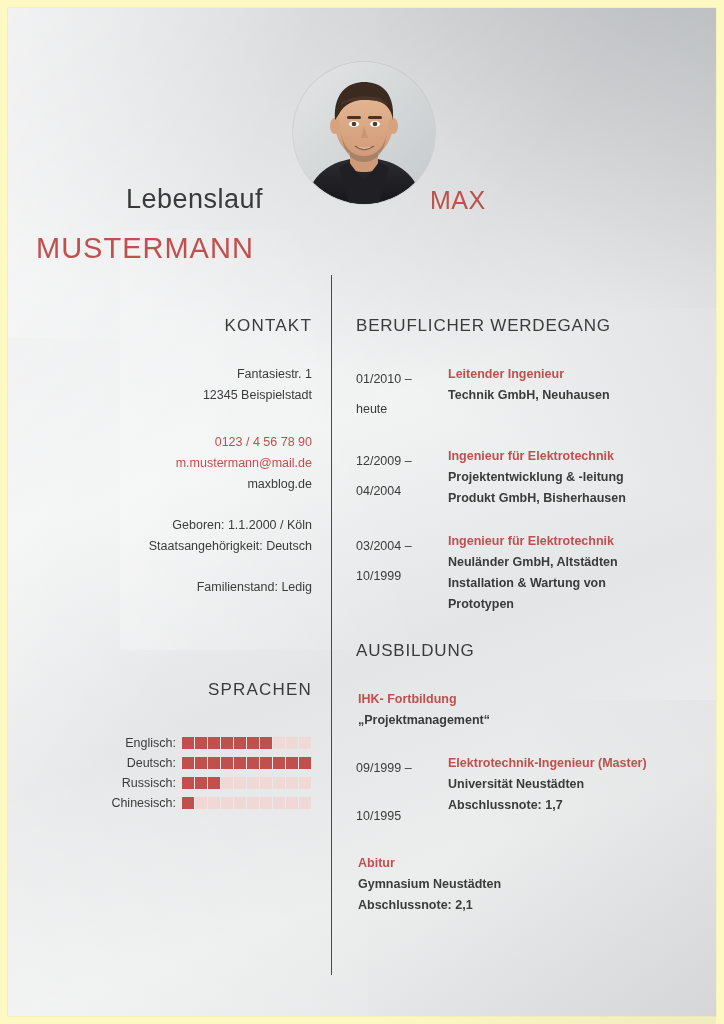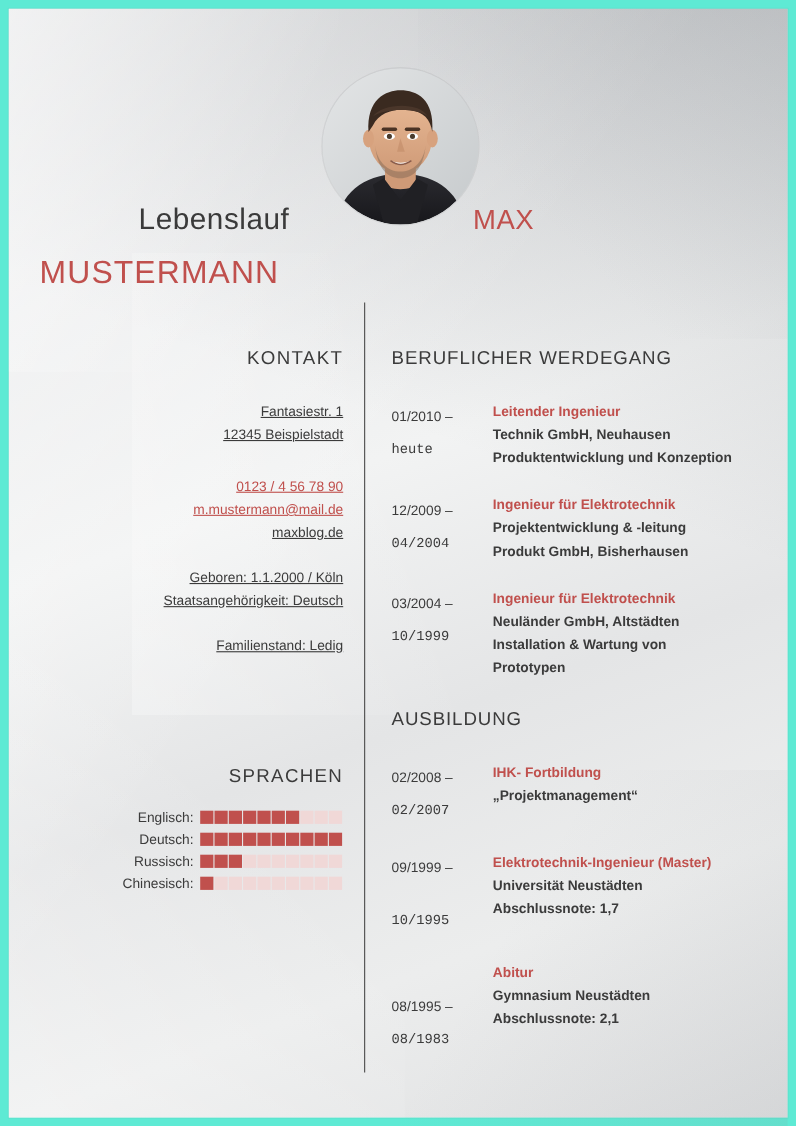--- a/index.html
+++ b/index.html
@@ -8,21 +8,21 @@
     background: #ffffff;
   }
   body {
     font-family: "Liberation Sans", sans-serif;
   }
   #page {
     position: relative;
     width: 724px;
     height: 1024px;
     overflow: hidden;
-    background: #5eead4;
+    background: #fef9c3;
   }
   
   .sheet {
     position: absolute;
     left: 8px;
     top: 8px;
     width: 708px;
     height: 1008px;
     background:
       linear-gradient(125deg, rgba(255,255,255,0.55) 0%, rgba(255,255,255,0) 45%),
@@ -119,30 +119,29 @@
     font-size: 17px;
     color: #3b3b3b;
     letter-spacing: 1.2px;
     margin-bottom: 28px;
     font-weight: 400;
   }
   .left-line {
     font-size: 12.5px;
     line-height: 21px;
     color: #3b3b3b;
-    text-decoration: underline;
   }
   .left-line.accent { color: #c0504d; }
   .gap-sm { height: 20px; }
   .gap-md { height: 26px; }
 
   .sec-head-sprachen {
     position: absolute;
     left: 20px;
-    top: 696px;
+    top: 680px;
     width: 292px;
     text-align: right;
     font-size: 17px;
     color: #3b3b3b;
     letter-spacing: 1.2px;
   }
   .lang-block {
     position: absolute;
     left: 20px;
     top: 733px;
@@ -189,21 +188,21 @@
     display: flex;
     margin-bottom: 22px;
   }
   .dates {
     width: 90px;
     flex: 0 0 90px;
     font-size: 12.5px;
     line-height: 30px;
     color: #3b3b3b;
   }
-  .dates .d2 { display: block; font-family: Liberation Mono, monospace; }
+  .dates .d2 { display: block; }
   .edetails { flex: 1; padding-left: 2px; font-weight: bold; }
   .erole {
     font-size: 12.5px;
     color: #c0504d;
     line-height: 21px;
   }
   .eline {
     font-size: 12.5px;
     color: #3b3b3b;
     line-height: 21px;
@@ -367,21 +366,20 @@
     <div class="r-sec-head">BERUFLICHER WERDEGANG</div>
 
     <div class="entry">
       <div class="dates">
         <span>01/2010 –</span>
         <span class="d2">heute</span>
       </div>
       <div class="edetails">
         <div class="erole">Leitender Ingenieur</div>
         <div class="eline">Technik GmbH, Neuhausen</div>
-        <div class="eline">Produktentwicklung und Konzeption</div>
       </div>
     </div>
 
     <div class="entry">
       <div class="dates">
         <span>12/2009 –</span>
         <span class="d2">04/2004</span>
       </div>
       <div class="edetails">
         <div class="erole">Ingenieur für Elektrotechnik</div>
@@ -399,47 +397,39 @@
         <div class="erole">Ingenieur für Elektrotechnik</div>
         <div class="eline">Neuländer GmbH, Altstädten</div>
         <div class="eline">Installation &amp; Wartung von</div>
         <div class="eline">Prototypen</div>
       </div>
     </div>
 
     <div class="r-sec-head r-sec-head-2">AUSBILDUNG</div>
 
     <div class="entry">
-      <div class="dates">
-        <span>02/2008 –</span>
-        <span class="d2">02/2007</span>
-      </div>
       <div class="edetails">
         <div class="erole">IHK- Fortbildung</div>
         <div class="eline">„Projektmanagement“</div>
       </div>
     </div>
 
     <div class="entry">
       <div class="dates">
         <span>09/1999 –</span>
         <span class="d2" style="margin-top:18px">10/1995</span>
       </div>
       <div class="edetails">
         <div class="erole">Elektrotechnik-Ingenieur (Master)</div>
         <div class="eline">Universität Neustädten</div>
         <div class="eline">Abschlussnote: 1,7</div>
       </div>
     </div>
 
     <div class="entry">
-      <div class="dates" style="padding-top:26px">
-        <span>08/1995 –</span>
-        <span class="d2">08/1983</span>
-      </div>
       <div class="edetails">
         <div class="erole">Abitur</div>
         <div class="eline">Gymnasium Neustädten</div>
         <div class="eline">Abschlussnote: 2,1</div>
       </div>
     </div>
   </div>
 </div>
 
 </body></html>

